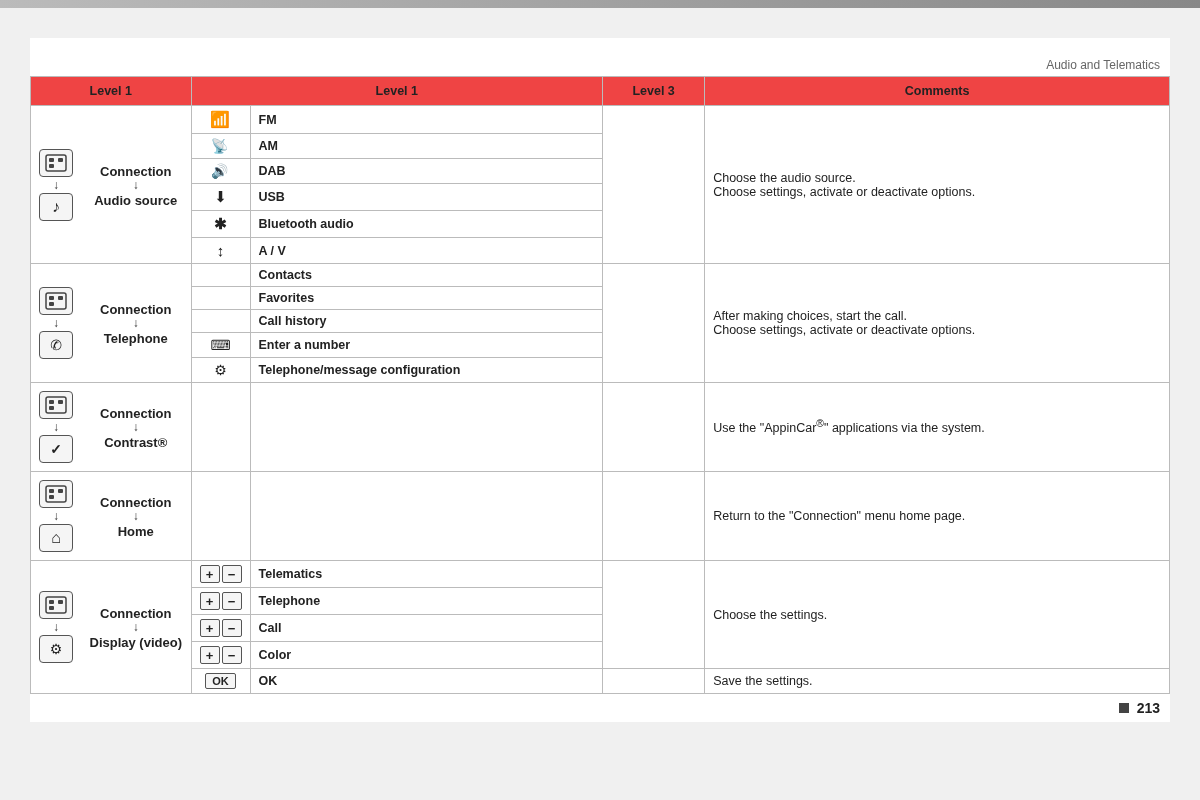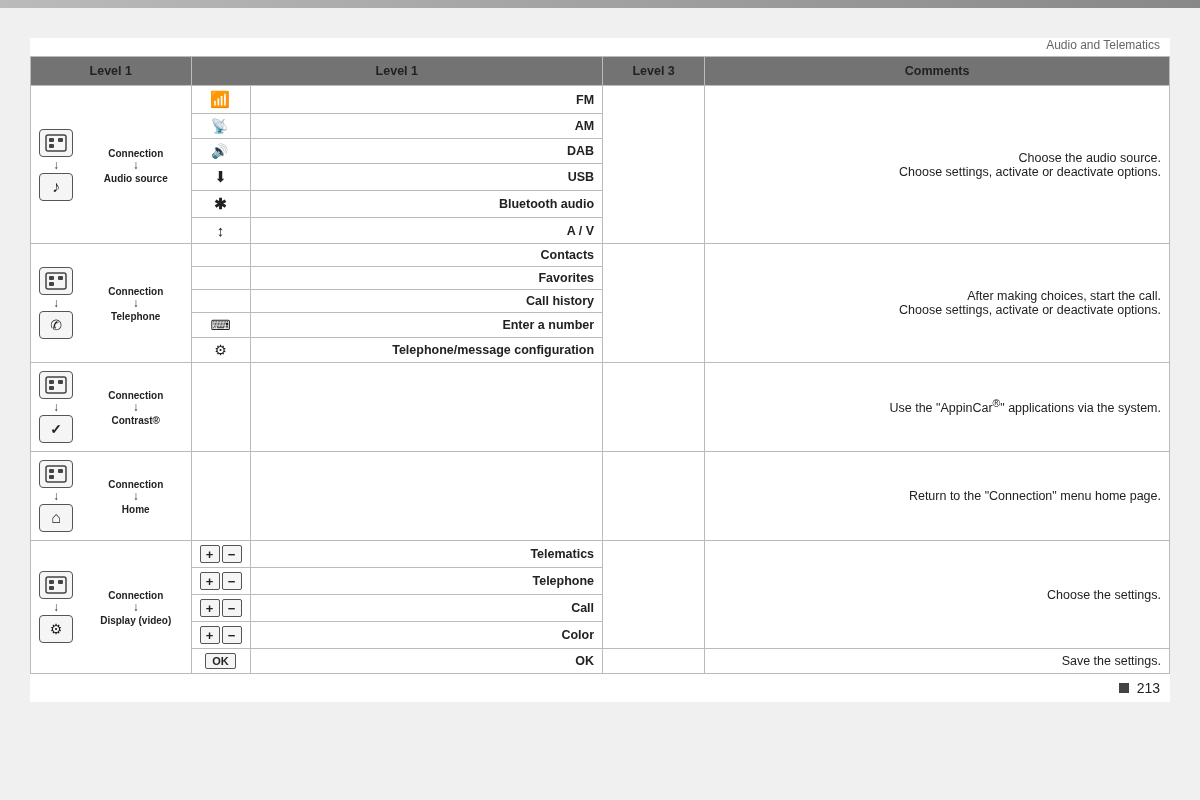--- a/index.html
+++ b/index.html
@@ -15,39 +15,38 @@
     .page {
       background: white;
       width: 1140px;
       margin: 30px auto 0;
       padding: 0;
     }
     .page-header {
       text-align: right;
       font-size: 12px;
       color: #666;
-      padding: 0 10px 4px;
+      padding: 20px 10px 4px;
     }
     table {
       width: 100%;
       border-collapse: collapse;
       font-size: 12.5px;
     }
     th {
-      background: #737373;
+      background: #ef4444;
       border: 1px solid #bbb;
       padding: 7px 10px;
       font-weight: bold;
       text-align: center;
     }
     td {
       border: 1px solid #bbb;
       padding: 4px 8px;
       vertical-align: middle;
-      text-align: right;
     }
     .level1-cell {
       text-align: center;
       vertical-align: middle;
     }
     .icon-block {
       display: flex;
       flex-direction: column;
       align-items: center;
       gap: 2px;
@@ -64,21 +63,21 @@
       font-size: 14px;
       background: #f5f5f5;
     }
     .arrow-down {
       font-size: 12px;
       color: #333;
       line-height: 1;
     }
     .level1-label {
       font-weight: bold;
-      font-size: 10px;
+      font-size: 13px;
       margin-top: 2px;
     }
     .plus-minus {
       display: flex;
       gap: 2px;
       align-items: center;
       justify-content: center;
     }
     .pm-btn {
       width: 20px;
@@ -361,16 +360,16 @@
         <td></td>
         <td>Save the settings.</td>
       </tr>
     </tbody>
   </table>
 
   <div style="display:flex; justify-content:space-between; align-items:center; padding:6px 10px;">
     <div></div>
     <div style="display:flex; align-items:center; gap:8px;">
       <span style="width:10px; height:10px; background:#444; display:inline-block;"></span>
-      <span style="font-weight:normal; font-size:14px;">213</span>
+      <span style="font-weight:bold; font-size:14px;">213</span>
     </div>
   </div>
 </div>
 
 </body></html>

